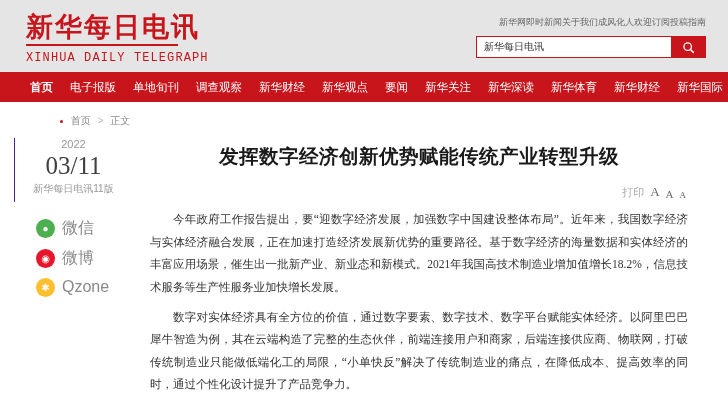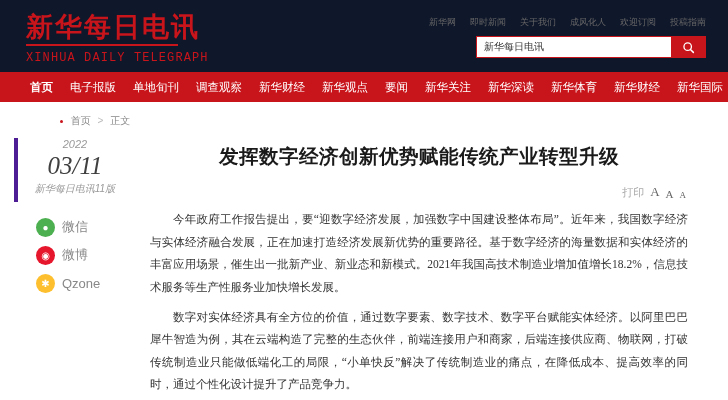--- a/index.html
+++ b/index.html
@@ -10,21 +10,21 @@
     background: #ffffff;
     font-family: "Liberation Sans", sans-serif;
     color: #333;
     overflow: hidden;
   }
 
   
   .header {
     position: relative;
     height: 72px;
-    background: #0f172a;
+    background: #e5e5e5;
     border-bottom: none;
   }
   .logo-block {
     position: absolute;
     left: 26px;
     top: 14px;
   }
   .logo-cn {
     font-family: "Liberation Serif", serif;
     font-size: 27px;
@@ -47,21 +47,21 @@
     width: 152px;
     height: 2px;
     background: #c8141b;
   }
 
   .top-links {
     position: absolute;
     right: 22px;
     top: 16px;
     display: flex;
-    gap: 14px;
+    gap: 0;
     font-size: 9px;
     color: #666;
   }
   .top-links span { cursor: pointer; white-space: nowrap; }
 
   .search-wrap {
     position: absolute;
     right: 22px;
     top: 36px;
     width: 230px;
@@ -127,23 +127,22 @@
 
   
   .meta-col {
     position: absolute;
     left: 14px;
     top: 36px;
     width: 118px;
     text-align: center;
   }
   .date-box {
-    border-left: 4px solid #4c1d95;
+    border-left: 1px solid #4c1d95;
     padding-bottom: 6px;
-    font-style: italic;
   }
   .date-year { font-size: 11px; color: #999; margin-bottom: 2px; }
   .date-md {
     font-size: 25px;
     color: #404040;
     font-family: "Liberation Serif", serif;
     line-height: 1.1;
   }
   .date-time { font-size: 11px; color: #999; margin-top: 2px; }
   .source-label { font-size: 10px; color: #999; margin-top: 10px; }
@@ -165,21 +164,21 @@
   }
   .share-ico {
     width: 19px; height: 19px;
     border-radius: 50%;
     display: flex; align-items: center; justify-content: center;
     color: #fff; font-size: 10px;
   }
   .ico-wx { background: #4caf50; }
   .ico-wb { background: #e6162d; }
   .ico-qz { background: #fdbf2d; }
-  .share-label { font-size: 13px; color: #888; }
+  .share-label { font-size: 16px; color: #888; }
 
   
   .article {
     position: absolute;
     left: 150px;
     right: 40px;
     top: 28px;
   }
   .article-title {
     font-family: "Liberation Serif", serif;

